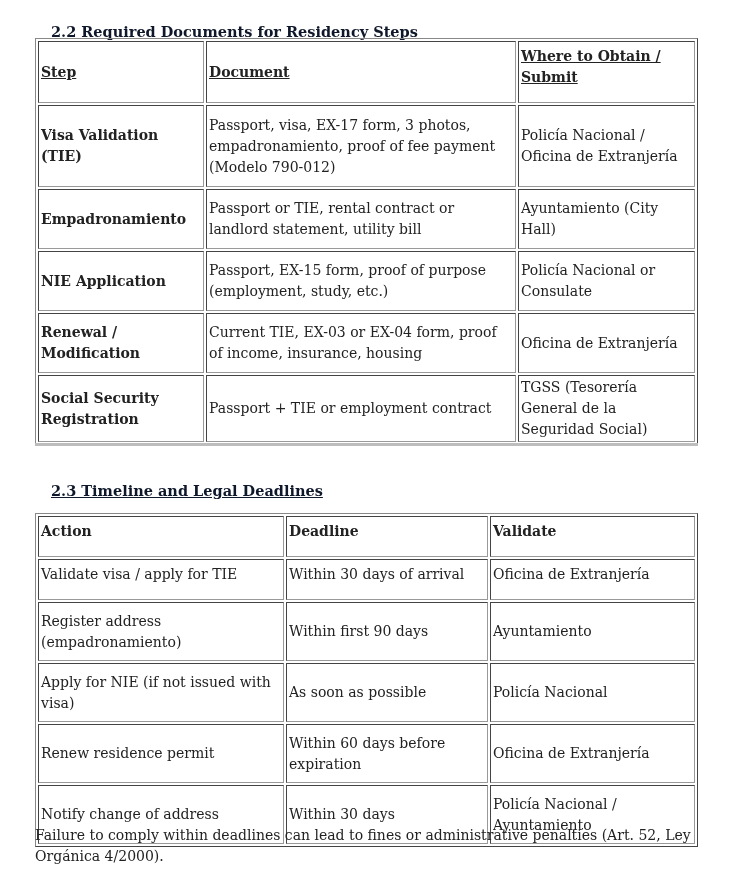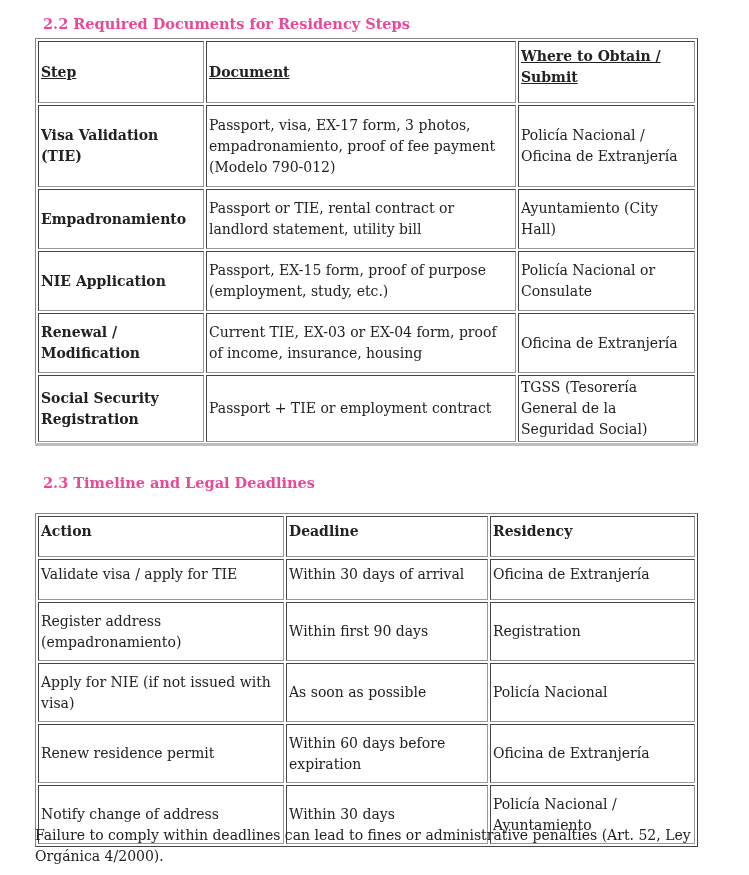--- a/index.html
+++ b/index.html
@@ -4,22 +4,23 @@
 <style>
   html, body { margin: 0; padding: 0; background: #ffffff; }
   body {
     width: 749px; height: 875px; overflow: hidden;
     font-family: "DejaVu Serif", "Liberation Serif", serif;
     color: #222222;
     position: relative;
   }
   .page { position: absolute; left: 35px; top: 0; width: 663px; }
   h3 {
-    font-size: 14.5px; font-weight: bold; margin: 8px; line-height: 20px;
-    color: #ec4899;
+    font-size: 14.5px; font-weight: bold; margin: 16px; line-height: 20px;
+    color: #0f172a;
+    text-decoration: underline;
   }
   #h-22 { position: absolute; top: 6px; left: 0; }
   #h-23 { position: absolute; top: 465px; left: 0; }
   table.doc {
     position: absolute; left: 0;
     width: 663px;
     border: 1px solid #888;
     border-right-color: #444; border-bottom-color: #444;
     border-spacing: 2px;
     border-collapse: separate;
@@ -105,31 +106,31 @@
 
   <hr class="sep">
 
   <h3 id="h-23">2.3 Timeline and Legal Deadlines</h3>
 
   <table class="doc" id="t2">
     <tbody>
         <tr class="h">
       <th class="c1">Action</th>
       <th class="c2">Deadline</th>
-      <th class="c3">Residency</th>
+      <th class="c3">Validate</th>
     </tr>
     <tr class="r1">
       <td>Validate visa / apply for TIE</td>
       <td>Within 30 days of arrival</td>
       <td>Oficina de Extranjería</td>
     </tr>
     <tr class="r2">
       <td>Register address (empadronamiento)</td>
       <td>Within first 90 days</td>
-      <td>Registration</td>
+      <td>Ayuntamiento</td>
     </tr>
     <tr class="r3">
       <td>Apply for NIE (if not issued with visa)</td>
       <td>As soon as possible</td>
       <td>Policía Nacional</td>
     </tr>
     <tr class="r4">
       <td>Renew residence permit</td>
       <td>Within 60 days before expiration</td>
       <td>Oficina de Extranjería</td>

